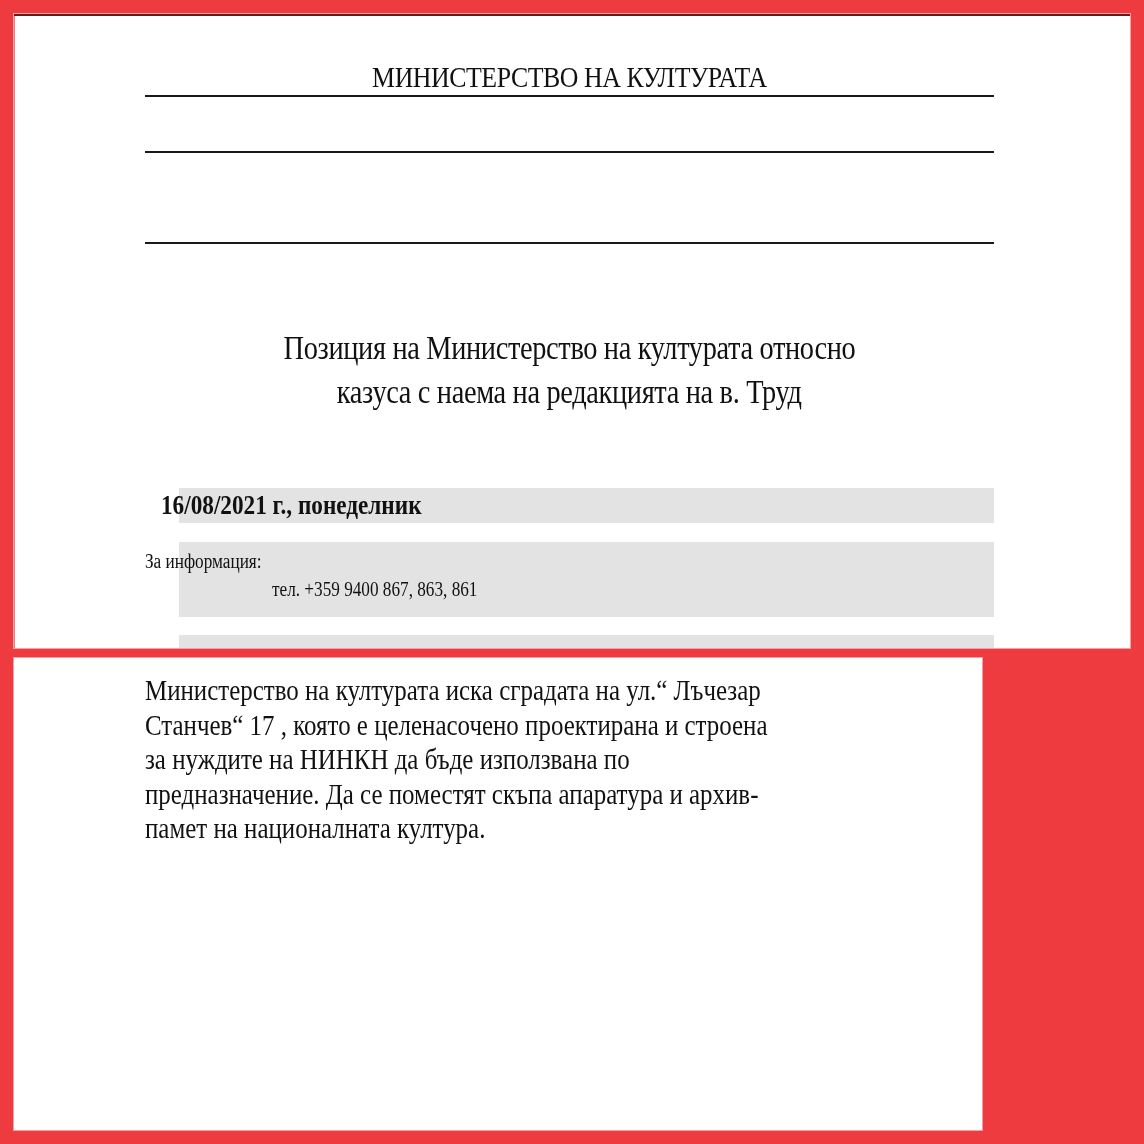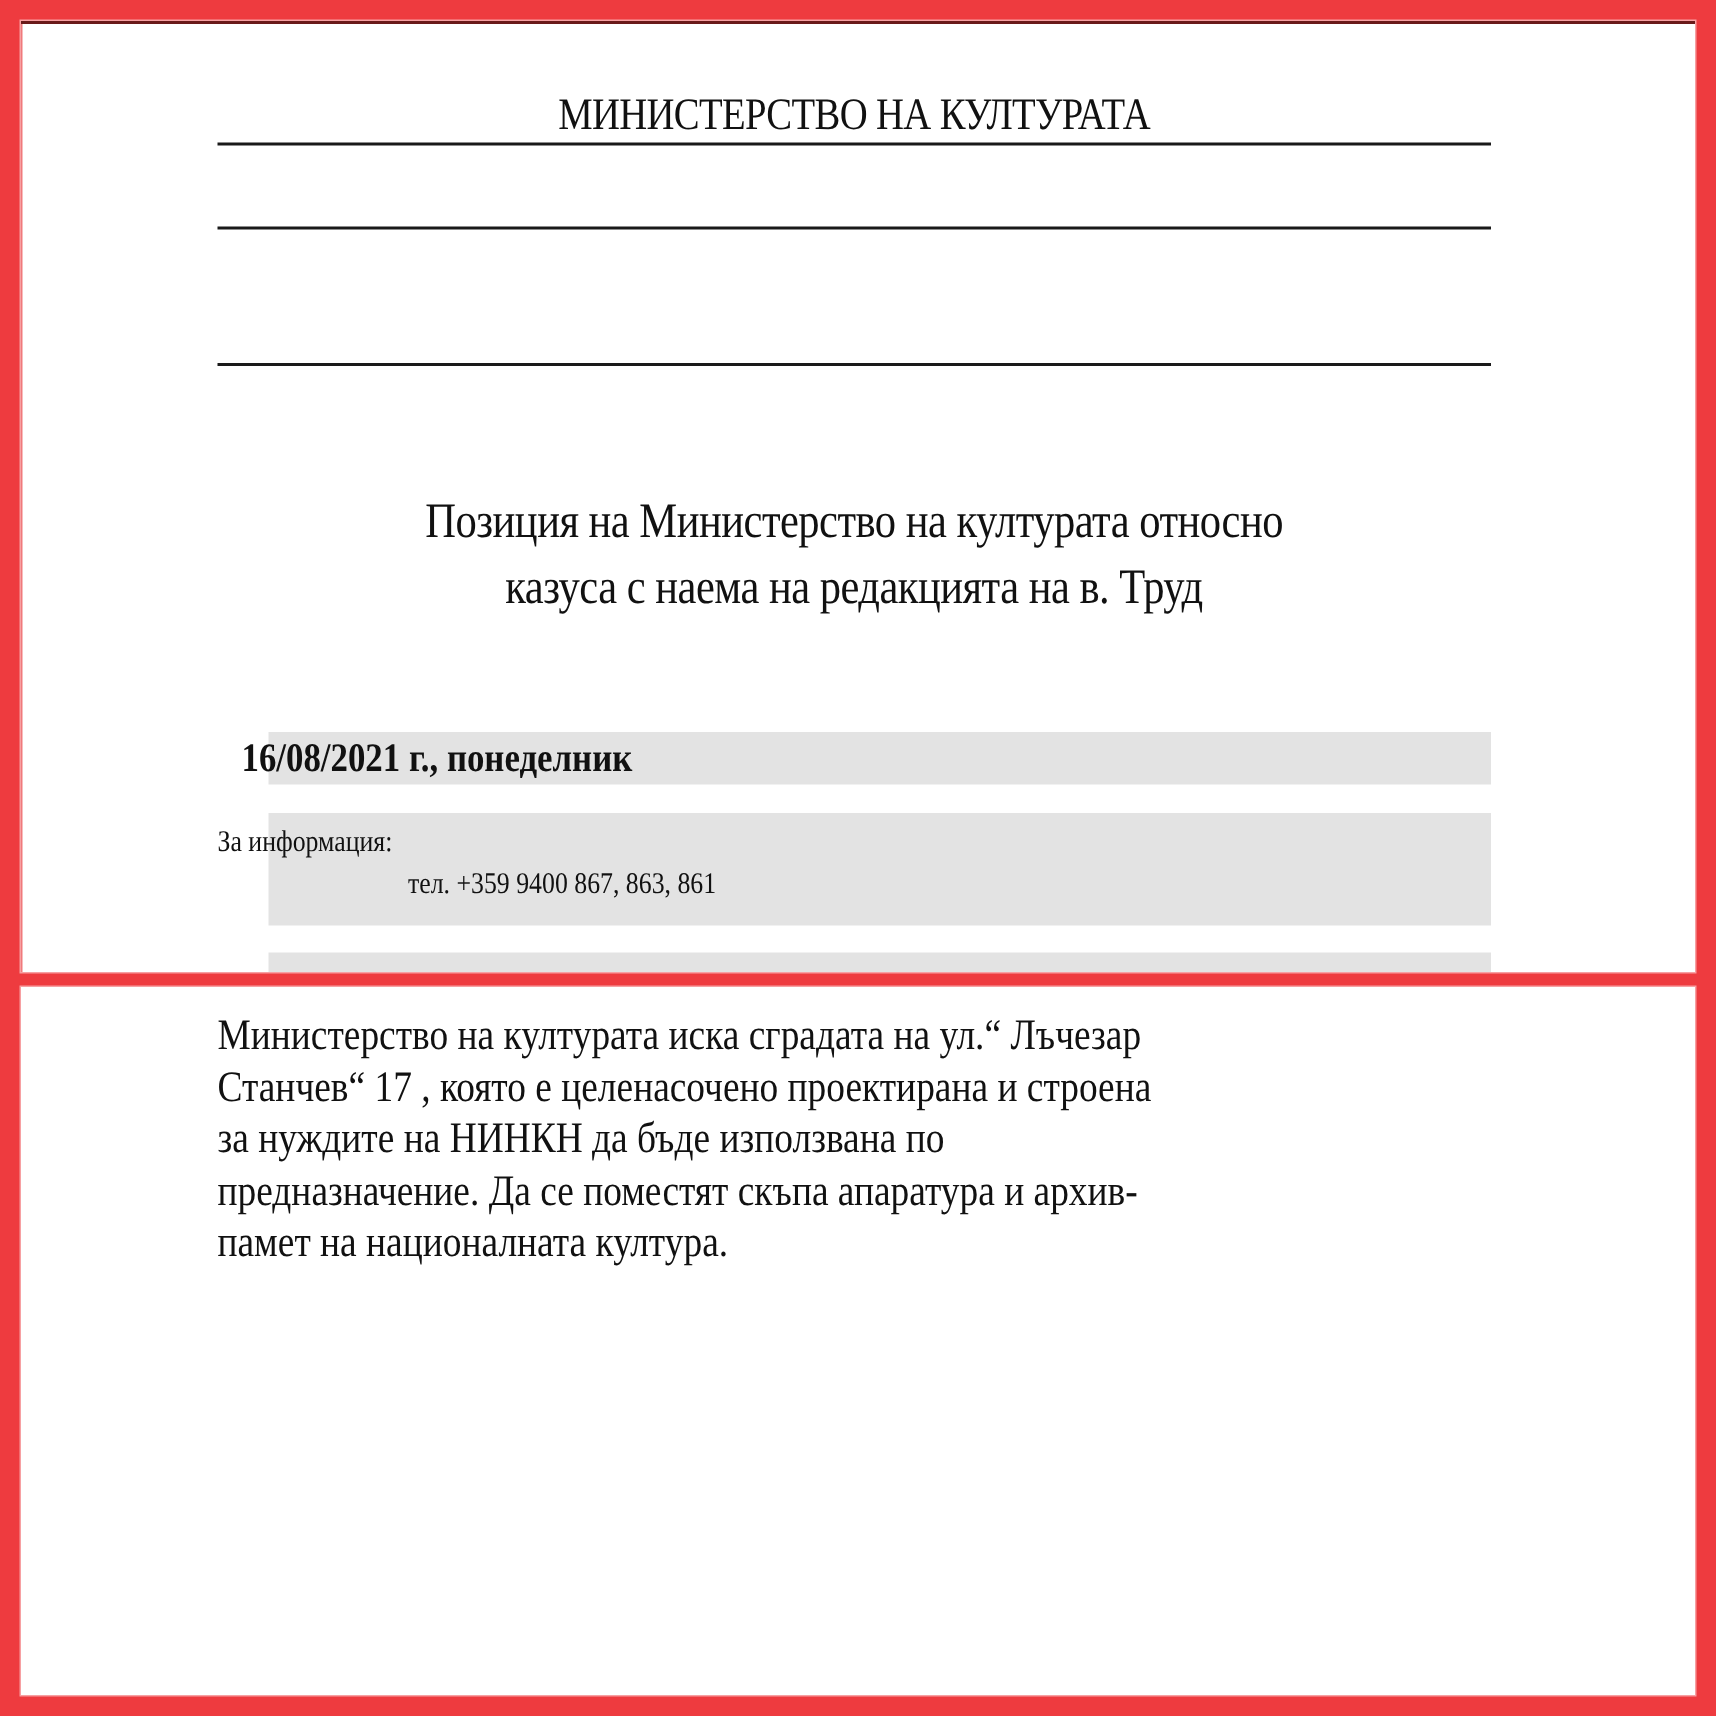--- a/index.html
+++ b/index.html
@@ -27,21 +27,21 @@
       overflow: hidden;
     }
     .panel-top {
       left: 14px; top: 14px;
       width: 1116px; height: 634px;
       box-shadow: inset 0 2px 0 #6a1a1a, inset 1px 0 0 #f07a7c;
       outline: 1px solid #f7a0a2;
     }
     .panel-bottom {
       left: 14px; top: 658px;
-      width: 1116px; height: 472px;
+      width: 968px; height: 472px;
       outline: 1px solid #f7a0a2;
     }
     .rule {
       position: absolute;
       left: 131px;
       width: 849px;
       height: 2px;
       background: #1a1a1a;
     }
     .condensed {

